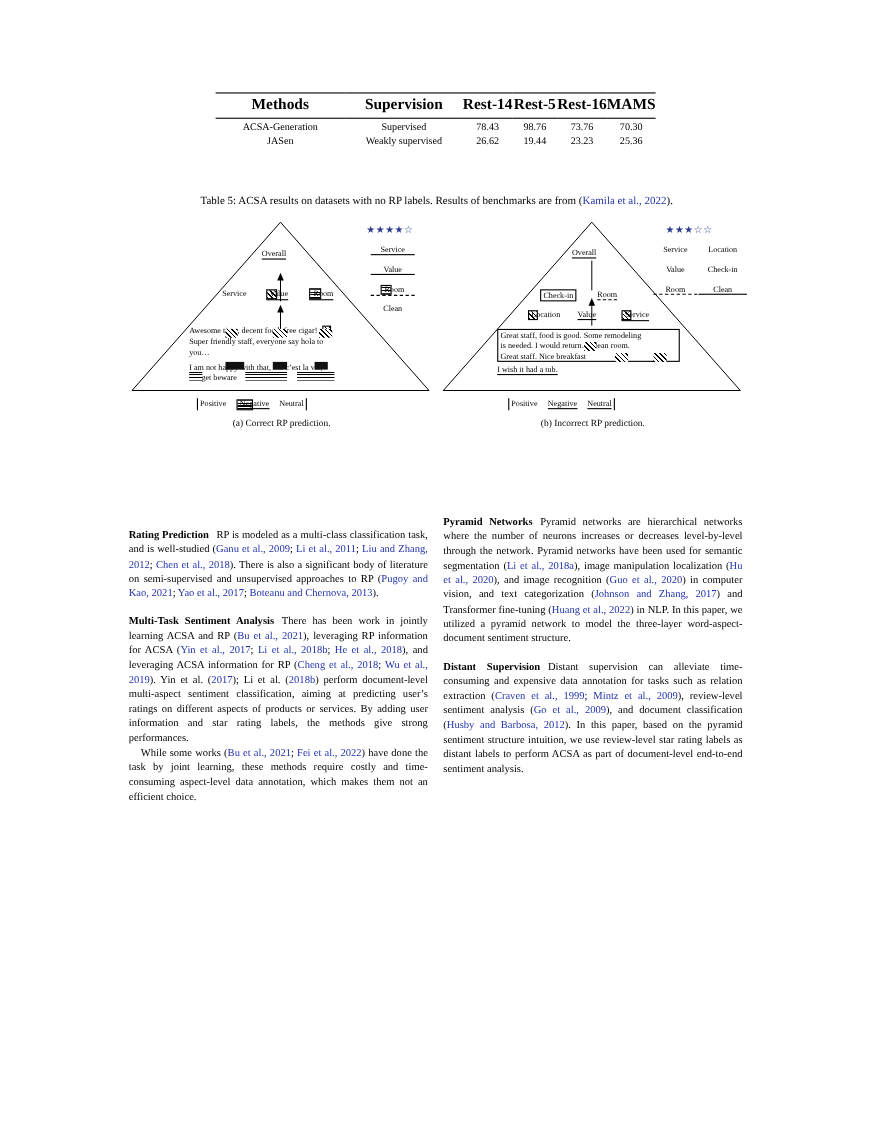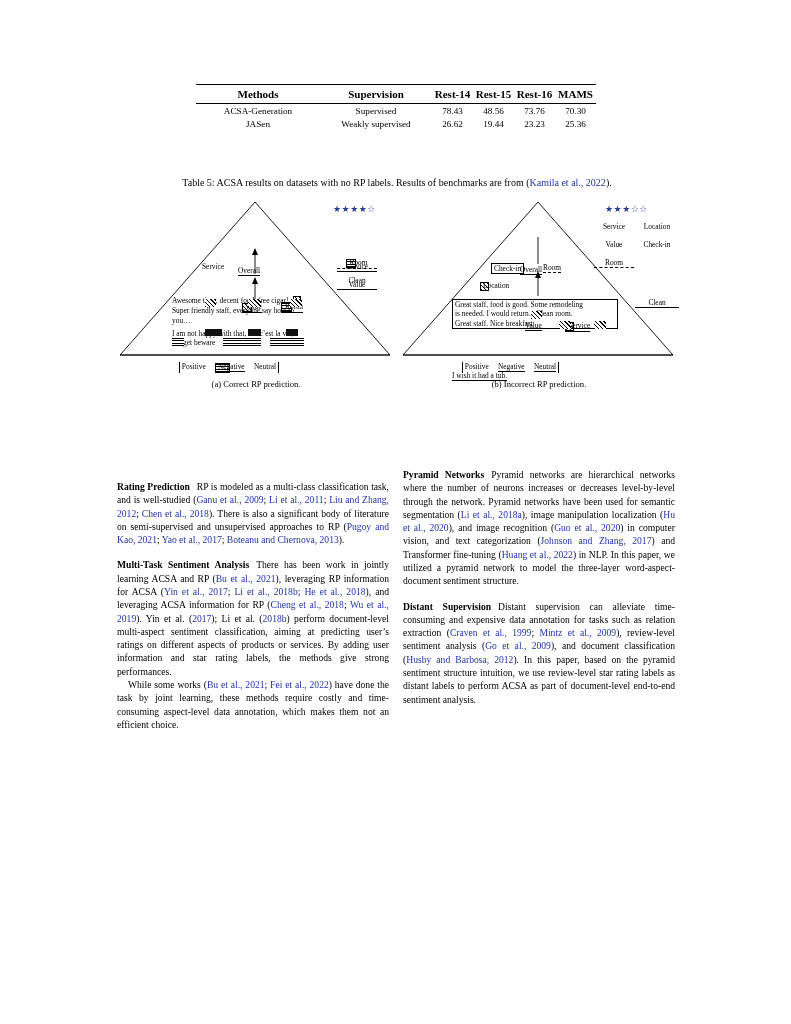--- a/index.html
+++ b/index.html
@@ -35,21 +35,21 @@
     font-size: 9.2px;
   }
   table.results th, table.results td {
     padding: 1.6px 0;
     text-align: center;
     font-weight: normal;
     white-space: nowrap;
   }
   table.results thead th {
     font-weight: bold;
-    font-size: 11px;
+    font-size: 14px;
     padding-bottom: 3px;
     padding-top: 3px;
     margin-top: 32px;
   }
   .rule-top   { border-top: 1.3px solid #000; }
   .rule-mid   { border-top: 0.8px solid #000; }
   .rule-bot   { border-bottom: 1.3px solid #000; }
   .col-method { width: 31%; }
   .col-sup    { width: 28%; }
   .col-num    { width: 10.25%; }
@@ -86,21 +86,21 @@
     position: absolute;
     left: 0; top: 0;
   }
 
   .pan-txt {
     position: absolute;
     font-size: 7.4px;
     white-space: nowrap;
     line-height: 1.25;
   }
-  .u-line { border-bottom: 0.9px solid #000; margin-top: 40px; }
+  .u-line { border-bottom: 0.9px solid #000; }
   .u-dash { border-bottom: 0.9px dashed #000; }
   .box-out { border: 0.8px solid #000; padding: 0 2px; }
 
   .hatch {
     display: inline-block;
     vertical-align: middle;
     background-image: repeating-linear-gradient(45deg,
         #000 0px, #000 1px, #fff 1px, #fff 3px);
     border: 0.6px solid #000;
   }
@@ -184,31 +184,31 @@
 
 <div class="page">
 
   <div class="table-wrap">
     <table class="results">
       <thead>
         <tr class="rule-top rule-mid">
           <th class="col-method">Methods</th>
           <th class="col-sup">Supervision</th>
           <th class="col-num">Rest-14</th>
-          <th class="col-num">Rest-15</th>
+          <th class="col-num">Rest-5</th>
           <th class="col-num">Rest-16</th>
           <th class="col-num">MAMS</th>
         </tr>
       </thead>
       <tbody>
         <tr class="rule-mid">
           <td>ACSA-Generation</td>
           <td>Supervised</td>
           <td>78.43</td>
-          <td>48.56</td>
+          <td>98.76</td>
           <td>73.76</td>
           <td>70.30</td>
         </tr>
         <tr>
           <td>JASen</td>
           <td>Weakly supervised</td>
           <td>26.62</td>
           <td>19.44</td>
           <td>23.23</td>
           <td>25.36</td>

